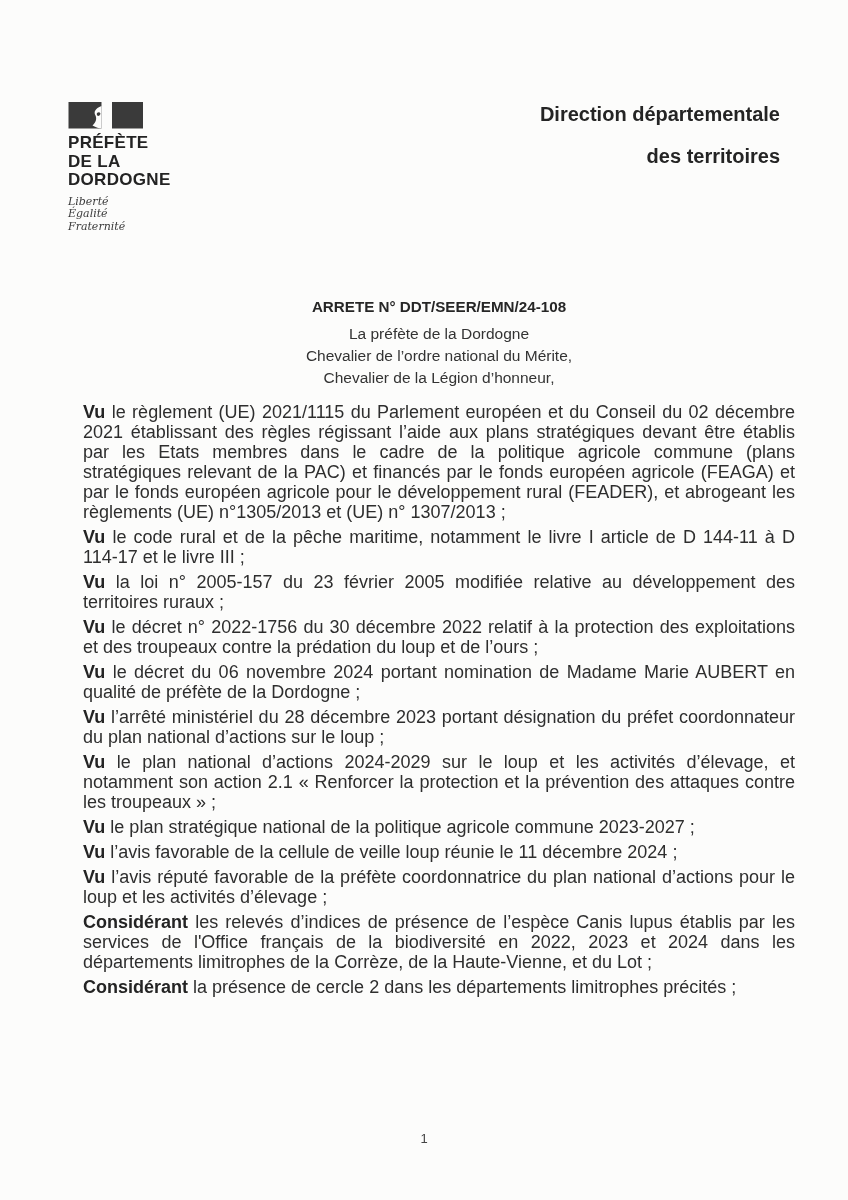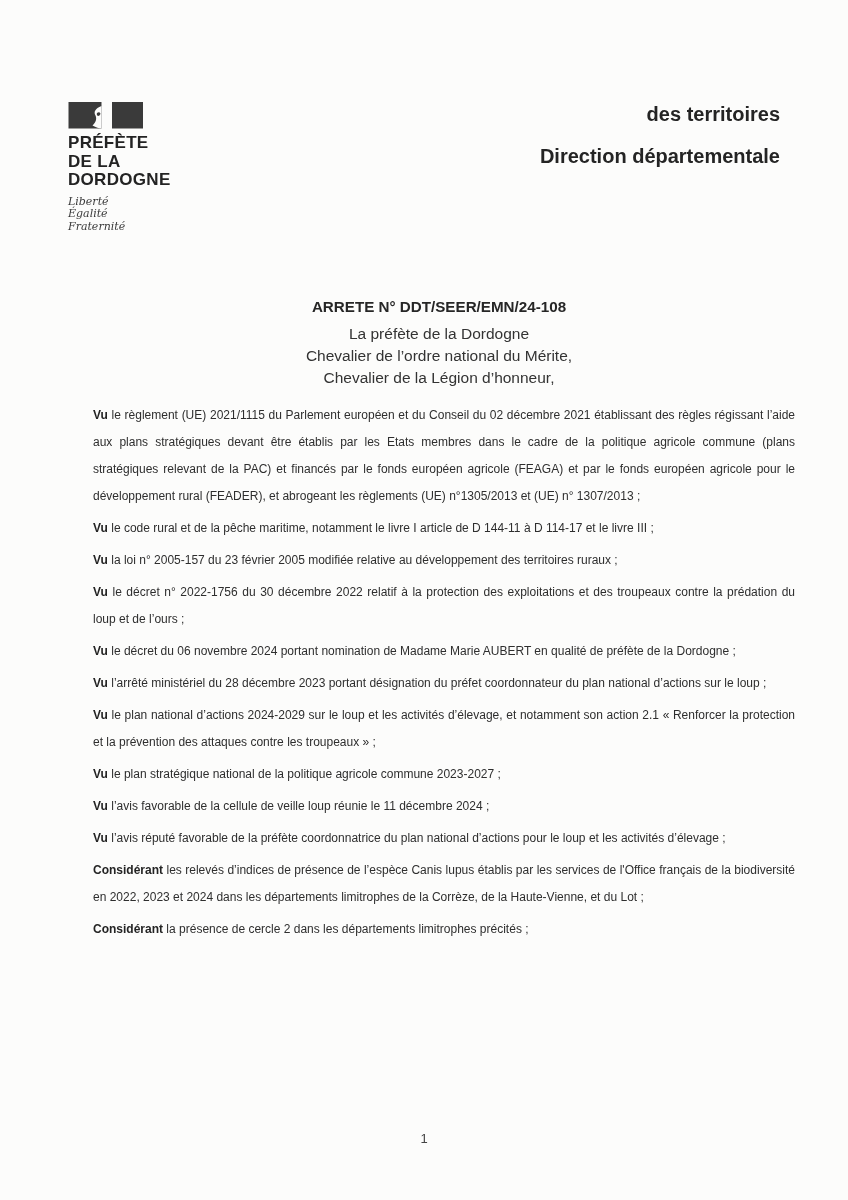--- a/index.html
+++ b/index.html
@@ -77,23 +77,23 @@
     color: #262626;
   }
   .salutation {
     text-align: center;
     font-size: 15.5px;
     line-height: 22px;
     margin-bottom: 13px;
     color: #333;
   }
   .para {
-    margin: 0 0 5px 10px;
-    font-size: 12px;
-    line-height: 27px;
+    margin: 0 0 5px 0;
+    font-size: 18px;
+    line-height: 20px;
     text-align: justify;
     color: #2e2e2e;
   }
   .para .lead { font-weight: 700; color: #242424; }
 
   .page-number {
     position: absolute;
     top: 1131px;
     left: 0;
     width: 100%;
@@ -123,22 +123,22 @@
         <div>DORDOGNE</div>
       </div>
       <div class="brand-motto">
         <div>Liberté</div>
         <div>Égalité</div>
         <div>Fraternité</div>
       </div>
     </div>
 
     <div class="direction">
+      <div class="direction-line">Direction départementale</div>
       <div class="direction-line">des territoires</div>
-      <div class="direction-line">Direction départementale</div>
     </div>
   </header>
 
   <main class="content">
     <h1 class="doc-number">ARRETE N° DDT/SEER/EMN/24-108</h1>
 
     <div class="salutation">
       <div>La préfète de la Dordogne</div>
       <div>Chevalier de l’ordre national du Mérite,</div>
       <div>Chevalier de la Légion d’honneur,</div>

